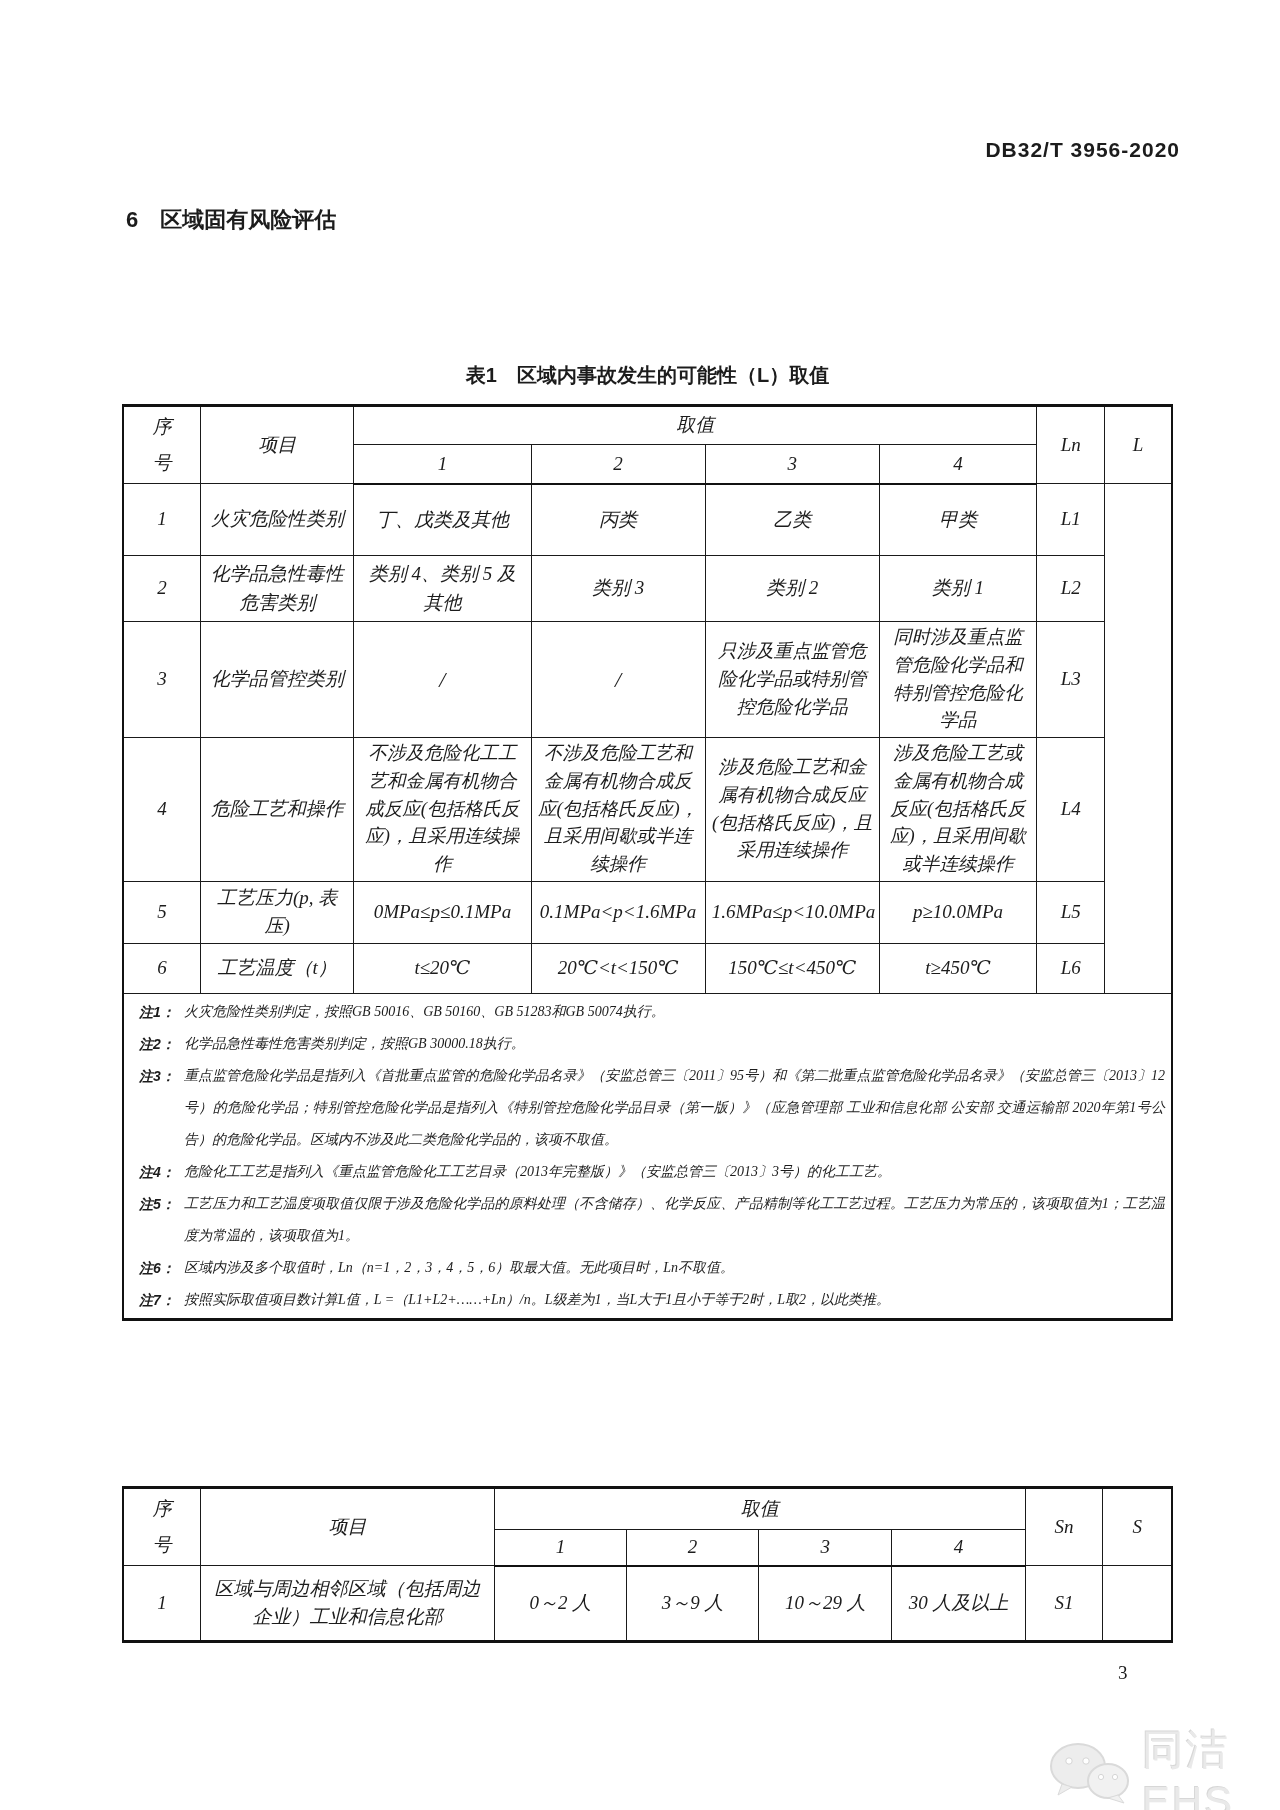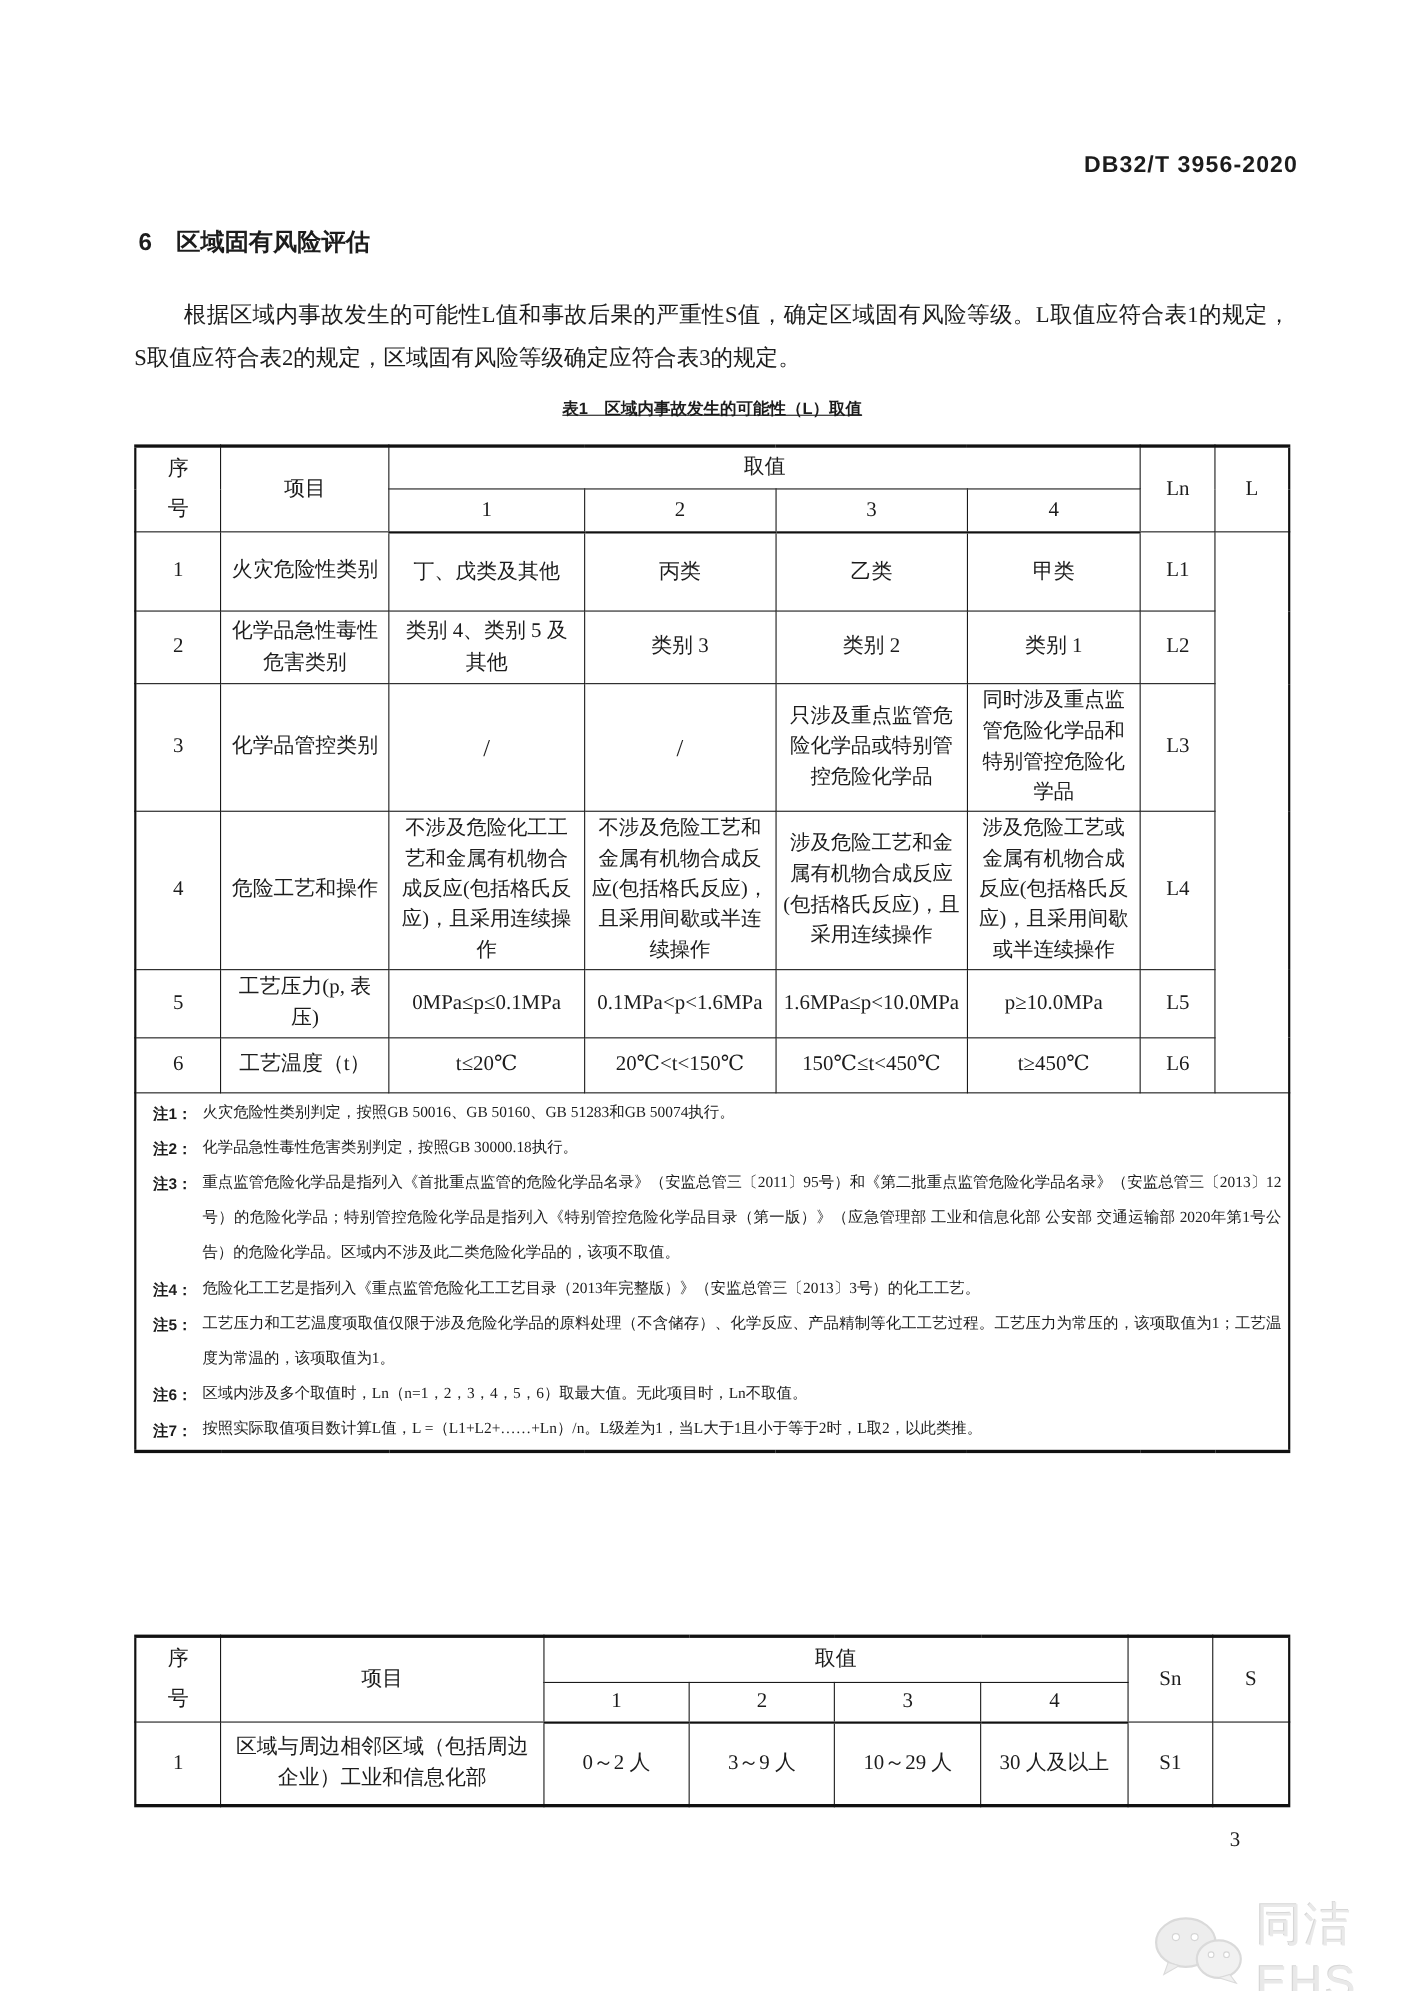--- a/index.html
+++ b/index.html
@@ -24,29 +24,30 @@
   }
   .intro{
     position:absolute;top:268px;left:122px;width:1051px;margin:0;
     font-size:20.5px;line-height:39px;text-indent:2.2em;
     text-align:justify;
   }
   .caption{
     position:absolute;left:122px;width:1051px;
     text-align:center;
     font-family:"Liberation Sans","DejaVu Sans",sans-serif;
-    font-weight:700;font-size:15px;text-decoration:underline;
+    font-weight:700;font-size:20px;
   }
   .t1-caption{top:362px;}
   .t2-caption{top:1448px;}
 
   table.std{
     position:absolute;left:122px;width:1051px;
     border-collapse:collapse;table-layout:fixed;
     font-size:19px;
+    font-style:italic;
   }
   table.t1{top:404px;}
   table.t2{top:1486px;}
   table.std td{
     border:1px solid #1a1a1a;
     text-align:center;vertical-align:middle;
     padding:2px 6px;
     line-height:1.5;
   }
   
@@ -101,21 +102,20 @@
 </style>
 </head>
 <body>
 
 <div class="page">
 
   <div class="doc-number">DB32/T 3956-2020</div>
 
   <h2 class="section-heading">6　区域固有风险评估</h2>
 
-  <p class="intro">根据区域内事故发生的可能性L值和事故后果的严重性S值，确定区域固有风险等级。L取值应符合表1的规定， S取值应符合表2的规定，区域固有风险等级确定应符合表3的规定。</p>
 
   <div class="caption t1-caption">表1　区域内事故发生的可能性（L）取值</div>
 
   <table class="std t1">
     <colgroup>
       <col style="width:7.4%">
         <col style="width:14.6%">
       <col style="width:16.9%">
         <col style="width:16.6%">
         <col style="width:16.6%">

